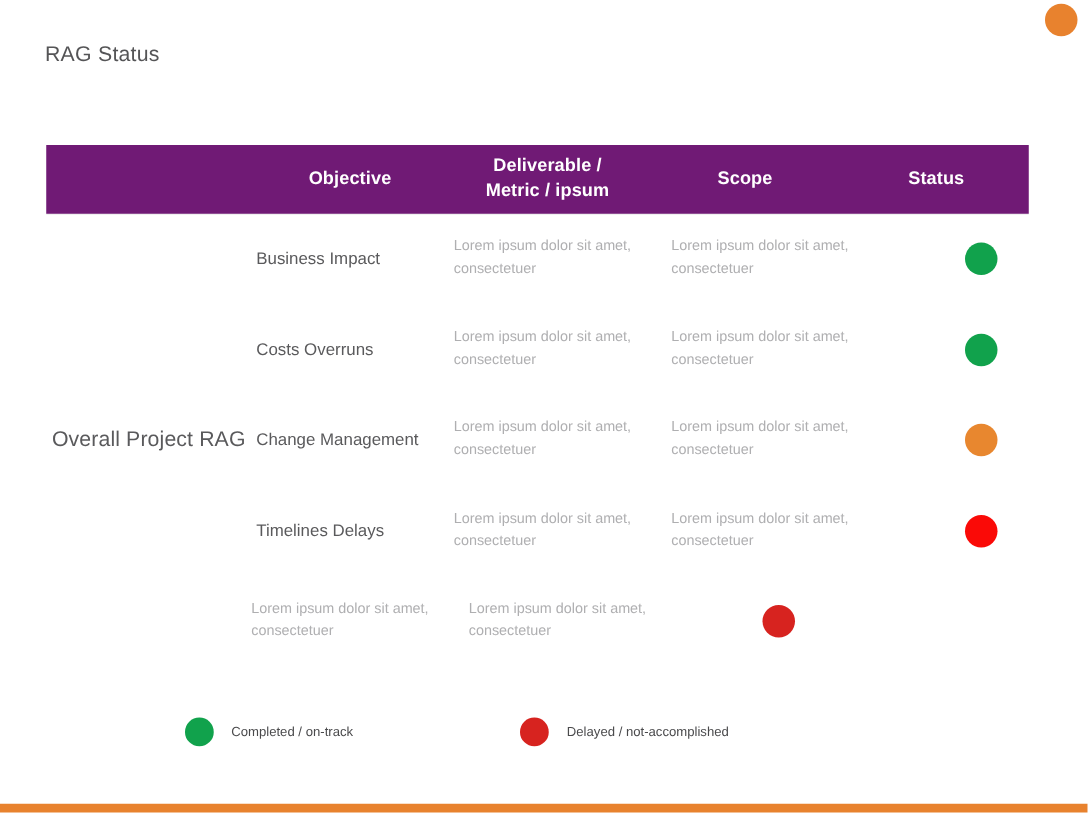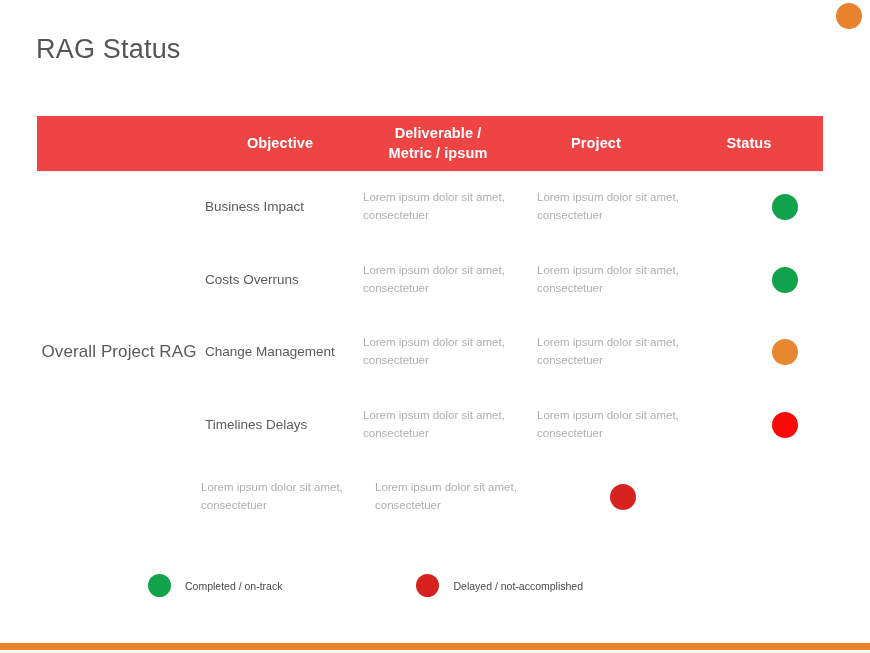--- a/index.html
+++ b/index.html
@@ -25,21 +25,21 @@
     height: 26px;
     border-radius: 50%;
     background: #E8822E;
   }
 
   
   .slide-title {
     position: absolute;
     left: 36px;
     top: 34px;
-    font-size: 27px;
+    font-size: 17px;
     font-weight: 400;
     color: #555557;
     letter-spacing: 0.2px;
     line-height: 1.15;
   }
 
   
   .table-wrap {
     position: absolute;
     left: 37px;
@@ -159,28 +159,28 @@
 </style>
 </head>
 <body>
 
 <div class="corner-dot" style="background: rgb(232, 130, 46);"></div>
 
 <div class="slide-title">RAG Status</div>
 
 <div class="table-wrap">
 
-  <div class="table-head" style="background: #ef4444;">
+  <div class="table-head" style="background: #701a75;">
     <div class="th col-rag"></div>
     <div class="th col-obj">Objective</div>
     <div class="th col-deliv">
       <span>Deliverable /</span><br>
       <span>Metric / ipsum</span>
     </div>
-    <div class="th col-actual">Project</div>
+    <div class="th col-actual">Scope</div>
     <div class="th col-status">Status</div>
   </div>
 
   <div class="table-body">
 
     <div class="rag-label">Overall Project
 RAG</div>
 
     <div class="row">
       <div class="col-rag"></div>

